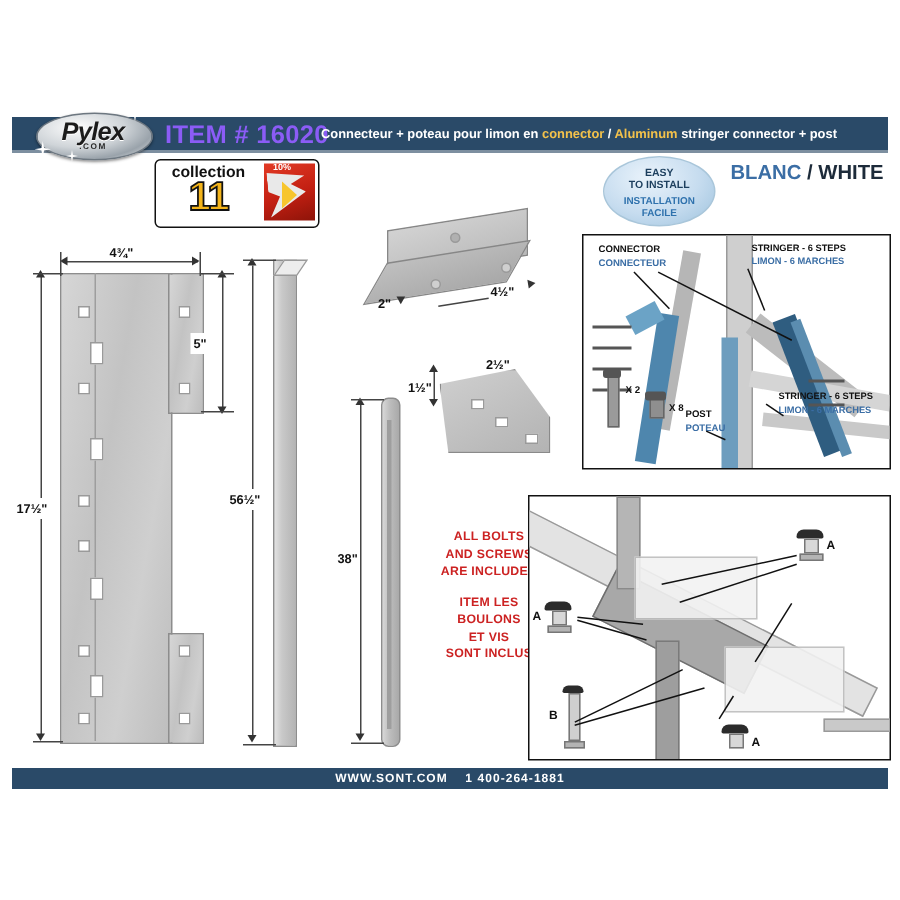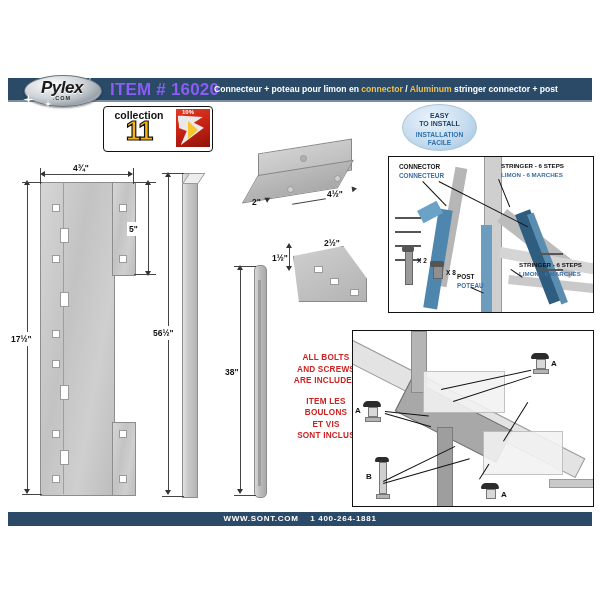--- a/index.html
+++ b/index.html
@@ -89,20 +89,21 @@
     <div class="spark sp1"></div>
     <div class="spark sp2"></div>
     <div class="spark sp3"></div>
     <div class="logo-txt">Pylex</div>
     <div class="logo-com">.COM</div>
   </div>
 
   <div class="item-no">ITEM # 16020</div>
   <div class="item-desc"><span>Connecteur + poteau pour limon en </span><span class="hl">connector</span><span> / </span><span class="hl">Aluminum</span><span> stringer connector + post</span></div>
 
+  <div class="color-name"><span class="b">BLANC</span><span> / </span><span>WHITE</span></div>
 
   <div class="coll">
     <div class="coll-l">
       <div class="coll-word">collection</div>
       <div class="coll-num">11</div>
     </div>
     <div class="coll-r">
       <div class="zig"></div>
         <div class="tri"></div>
       <div class="pct">10%</div>

